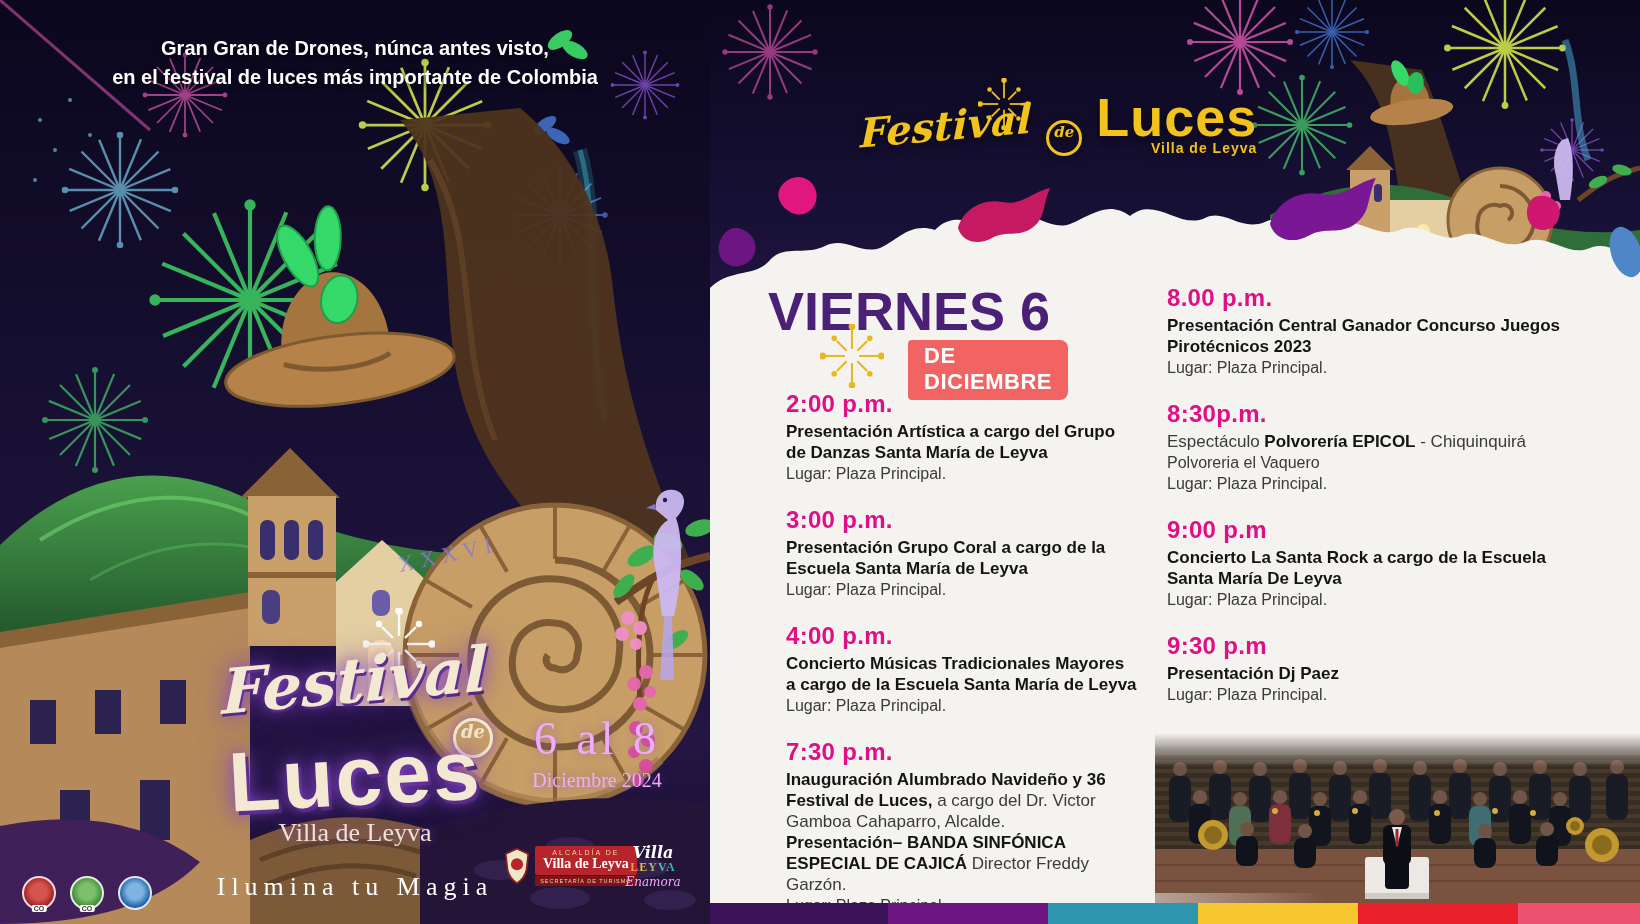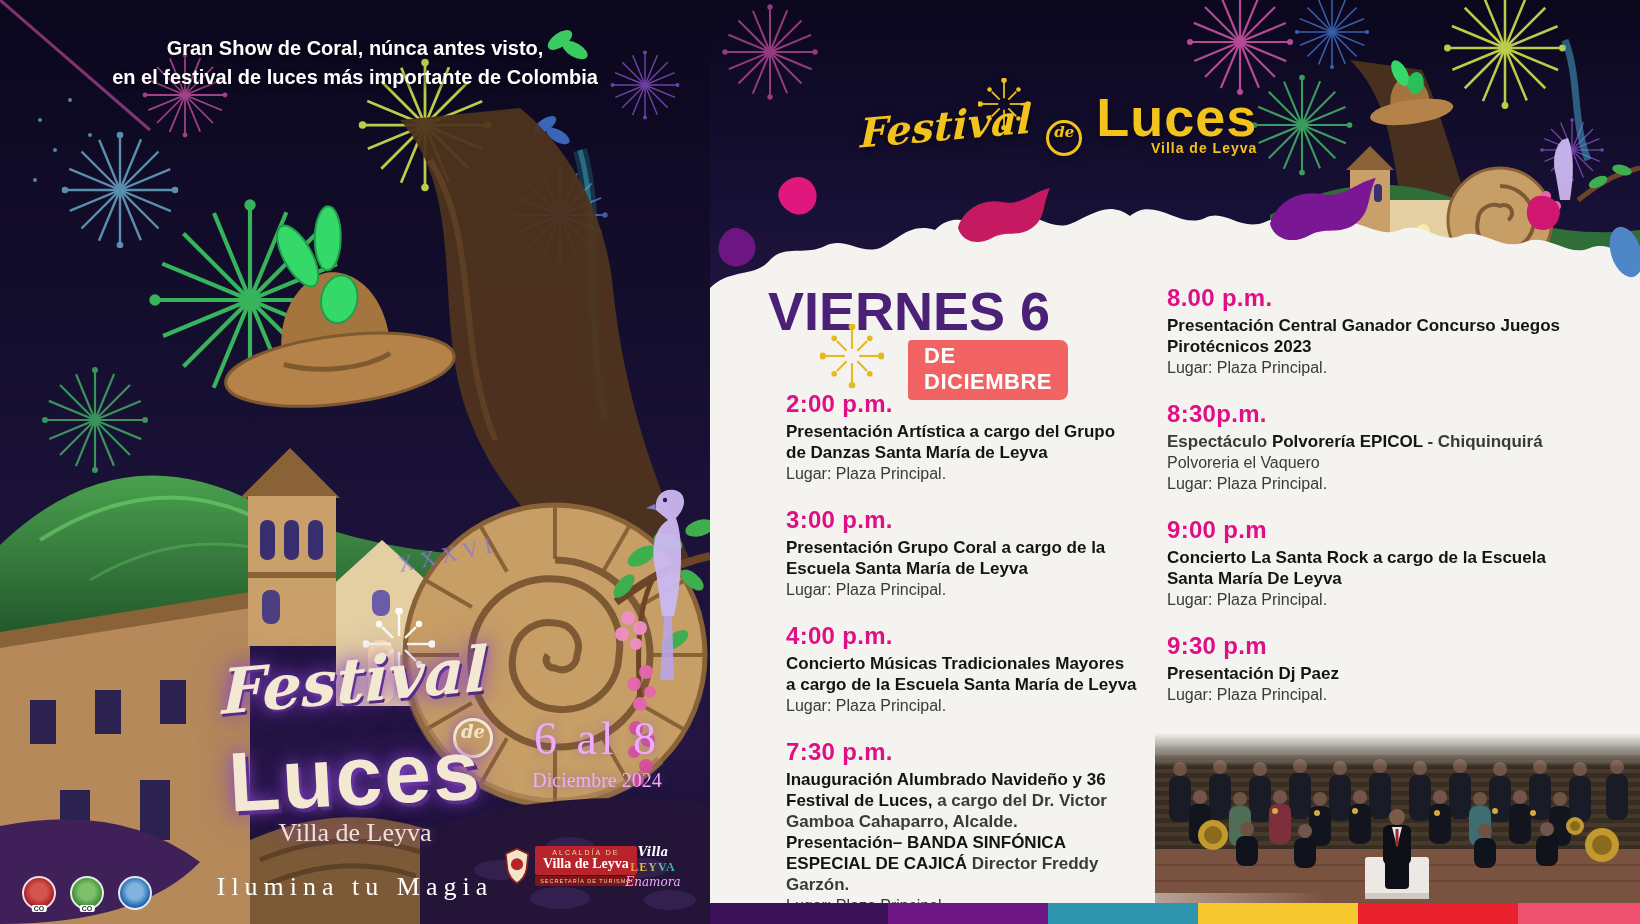--- a/index.html
+++ b/index.html
@@ -45,21 +45,21 @@
     background:#fff;color:#333;font-size:7px;font-weight:bold;padding:0 2px;border-radius:2px;}
   .alcaldia{position:absolute;left:504px;top:846px;display:flex;gap:5px;align-items:center;z-index:3;}
   .alc-col{display:flex;flex-direction:column;}
   .alc-banner{background:#b8242b;color:#fff;padding:3px 8px 4px;border-radius:2px;text-align:center;}
   .alc-l1{font-size:7px;letter-spacing:2px;color:#f4d7a0;}
   .alc-l2{font-family:"Liberation Serif",serif;font-weight:bold;font-size:14px;line-height:15px;}
   .alc-l3{background:#7c1418;color:#f0d9b0;font-size:5.5px;letter-spacing:1px;
     text-align:center;padding:2px 0;margin-top:1px;border-radius:1px;}
   .vl-brand{position:absolute;left:616px;top:845px;width:74px;text-align:center;z-index:3;line-height:15px;}
   .vl-villa{font-family:"DejaVu Serif",serif;font-style:italic;font-weight:bold;
-    color:#fff;font-size:12px;}
+    color:#fff;font-size:16px;}
   .vl-leyva{font-weight:900;font-size:12px;letter-spacing:1px;
     background:linear-gradient(90deg,#ec4899,#f5c called 0,#f5c02f 30%,#2fb6c9 60%,#ec4899);
     background:linear-gradient(90deg,#ec4899 0%,#f5c02f 35%,#2fb6c9 70%,#59c26a 100%);
     -webkit-background-clip:text;background-clip:text;color:transparent;font-family:Liberation Serif, serif;}
   .vl-enamora{font-family:"DejaVu Serif",serif;font-style:italic;color:#f0abfc;font-size:12px;}
 
   
   .right-panel{position:absolute;left:710px;top:0;width:930px;height:924px;overflow:hidden;}
   .header-art{position:absolute;left:0;top:0;width:930px;height:320px;z-index:0;}
   .logo-right{position:absolute;left:150px;top:84px;height:90px;color:#f2c21d;z-index:1;
@@ -78,21 +78,21 @@
   .banner-row .sb-wrap{position:absolute;left:52px;top:-14px;color:#e8b820;}
   .banner{position:absolute;left:140px;top:2px;background:#f26363;color:#fff;
     font-weight:800;font-size:22px;letter-spacing:.5px;padding:3px 16px 5px;
     border-radius:4px 8px 8px 4px;}
   .col{position:absolute;z-index:3;}
   .col-left{left:76px;top:390px;width:352px;}
   .col-right{left:457px;top:284px;width:414px;}
   .event{margin-bottom:22px;}
   .time{margin:0 0 3px;font-size:24px;font-weight:800;color:#e00f86;letter-spacing:.3px;}
   .ttl{margin:0;font-size:17px;font-weight:700;color:#141414;line-height:21px;}
-  .reg{font-weight:700;color:#3a3a3a;}
+  .reg{font-weight:400;color:#3a3a3a;}
   .loc{margin:0;font-size:16px;font-weight:400;color:#3a3a3a;line-height:21px;}
   .photo{position:absolute;left:445px;top:733px;width:485px;height:170px;z-index:3;}
   .stripes{position:absolute;left:0;bottom:0;height:21px;width:930px;display:flex;z-index:4;}
   .stripes span{height:21px;}
 </style>
 </head>
 <body>
 
 <svg width="0" height="0" style="position:absolute" aria-hidden="true">
   <defs>
@@ -291,21 +291,21 @@
         <ellipse cx="500" cy="870" rx="26" ry="10" fill="#33204f"></ellipse>
         <ellipse cx="570" cy="846" rx="24" ry="9" fill="#33204f"></ellipse>
         <ellipse cx="640" cy="868" rx="28" ry="10" fill="#33204f"></ellipse>
         <ellipse cx="560" cy="898" rx="30" ry="11" fill="#33204f"></ellipse>
         <ellipse cx="670" cy="900" rx="26" ry="10" fill="#33204f"></ellipse>
         <path d="M0,826 Q120,802 200,862 Q140,924 0,924 Z" fill="#3f2058"></path>
       </g>
     </svg>
 
     <div class="slogan">
-      <div>Gran Show de Coral, núnca antes visto,</div>
+      <div>Gran Gran de Drones, núnca antes visto,</div>
       <div>en el festival de luces más importante de Colombia</div>
     </div>
 
     <div class="logo-left">
       <span class="sb-wrap">
         <svg class="sb-svg" width="72" height="72" viewBox="-36 -36 72 72">
             <use href="#sb-def"></use>
           </svg>
       </span>
       <div class="festival script-word">Festival</div>

